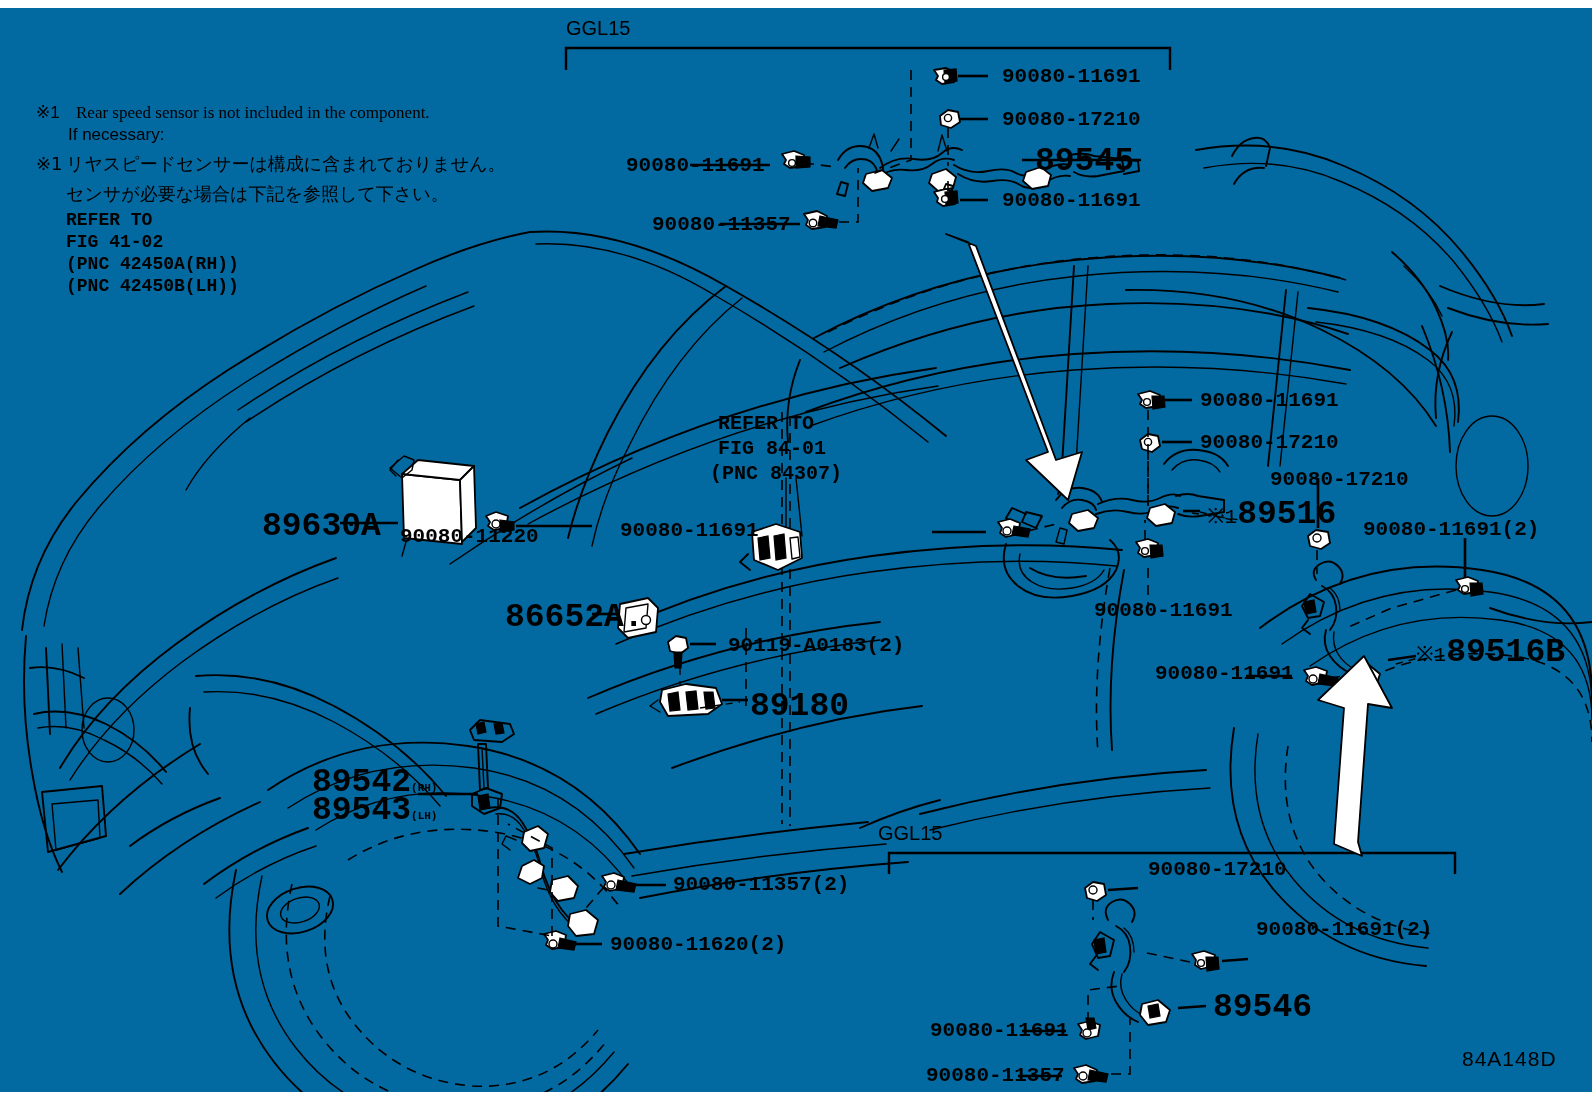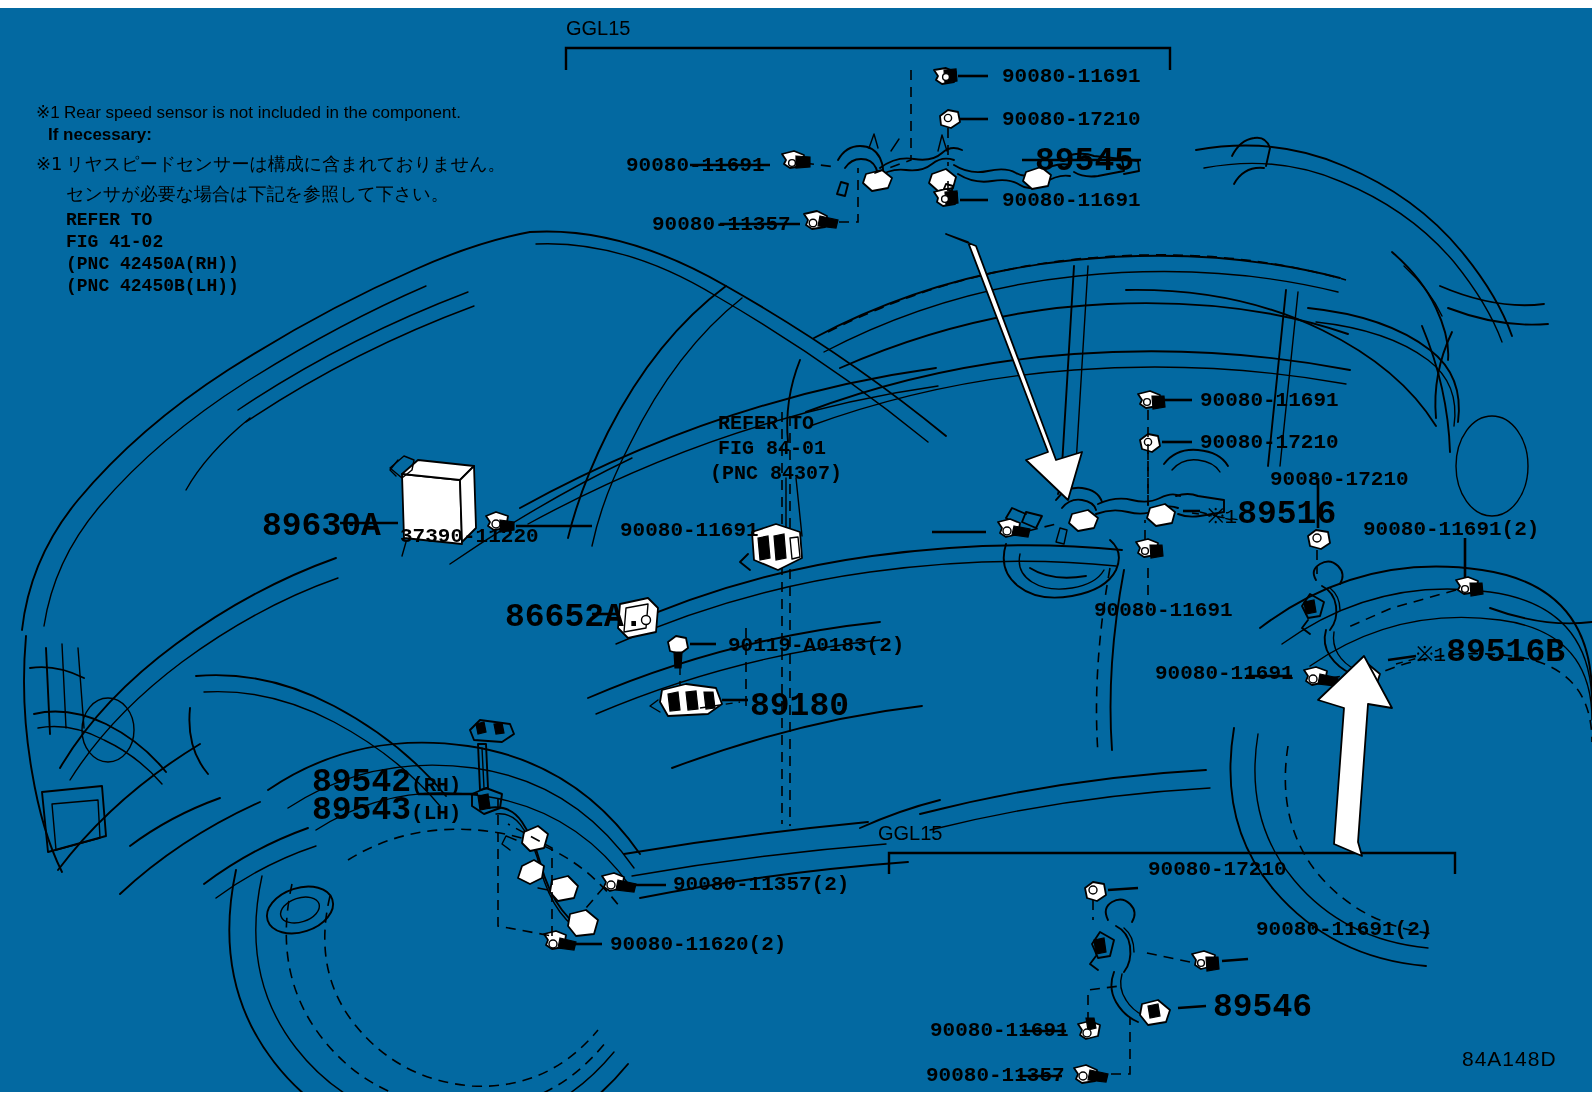--- a/index.html
+++ b/index.html
@@ -19,21 +19,21 @@
     font-weight:bold;
     color:#000;
     white-space:pre;
     letter-spacing:0px;
     line-height:1.05;
   }
   .lbl.pn{font-size:21px;}
   .lbl.big{font-size:33px;}
   .lbl.grp{font-size:20px;font-weight:normal;font-family:"Liberation Sans","DejaVu Sans",sans-serif;}
   .lbl.code{font-size:21px;font-weight:normal;font-family:Liberation Sans, sans-serif;letter-spacing:1px;}
-  .sub{font-size:21px;font-weight:bold;}
+  .sub{font-size:11px;font-weight:bold;}
   .note{
     position:absolute;
     font-size:17px;
     line-height:1.5;
     white-space:pre;
     font-family:"Liberation Sans","DejaVu Sans",sans-serif;
     color:#000;
   }
   .note-mono{
     position:absolute;
@@ -500,22 +500,22 @@
 
     <path class="d" d="M498 790 L498 918 L552 928"></path>
 
     <path class="dd" d="M1200 504 L1232 512"></path>
   </svg>
 
   <div class="lbl grp" style="left:566px;top:10px;">GGL15</div>
   <div class="lbl grp" style="left:878px;top:815px;">GGL15</div>
 
   <div class="note" style="left:36px;top:92px;">※1</div>
-  <div class="note" style="left:64px;top:92px;">Rear speed sensor is not included in the component.</div>
-  <div class="note" style="left:48px;top:114px;font-weight:bold;">If necessary:</div>
+  <div class="note" style="left:76px;top:92px;font-family:Liberation Serif, serif;">Rear speed sensor is not included in the component.</div>
+  <div class="note" style="left:68px;top:114px;">If necessary:</div>
 
   <div class="note-jp" style="left:36px;top:142px;">※1</div>
   <div class="note-jp" style="left:66px;top:172px;">センサが必要な場合は下記を参照して下さい。</div>
   <div class="note-jp" style="left:66px;top:142px;">リヤスピードセンサーは構成に含まれておりません。</div>
 
   <div class="note-mono" style="left:66px;top:200px;">REFER TO</div>
   <div class="note-mono" style="left:66px;top:222px;">FIG 41-02</div>
   <div class="note-mono" style="left:66px;top:244px;">(PNC 42450A(RH))</div>
   <div class="note-mono" style="left:66px;top:266px;">(PNC 42450B(LH))</div>
 
@@ -524,21 +524,21 @@
   <div class="refer" style="left:710px;top:452px;">(PNC 84307)</div>
 
   <div class="lbl pn" style="left:1002px;top:58px;">90080-11691</div>
   <div class="lbl pn" style="left:1002px;top:101px;">90080-17210</div>
   <div class="lbl big" style="left:1035px;top:137px;">89545</div>
   <div class="lbl pn" style="left:1002px;top:182px;">90080-11691</div>
   <div class="lbl pn" style="left:626px;top:147px;">90080-11691</div>
   <div class="lbl pn" style="left:652px;top:206px;">90080-11357</div>
 
   <div class="lbl big" style="left:262px;top:502px;">89630A</div>
-  <div class="lbl pn" style="left:400px;top:518px;">37390-11220</div>
+  <div class="lbl pn" style="left:400px;top:518px;">90080-11220</div>
   <div class="lbl big" style="left:505px;top:593px;text-align:right;">86652A.</div>
   <div class="lbl pn" style="left:728px;top:627px;">90119-A0183(2)</div>
   <div class="lbl big" style="left:750px;top:682px;">89180</div>
 
   <div style="position:absolute;left:312px;top:758px;">
     <span class="lbl big" style="position:static;">89542</span><span class="sub">(RH)</span>
   </div>
   <div style="position:absolute;left:312px;top:786px;">
     <span class="lbl big" style="position:static;">89543</span><span class="sub">(LH)</span>
   </div>

